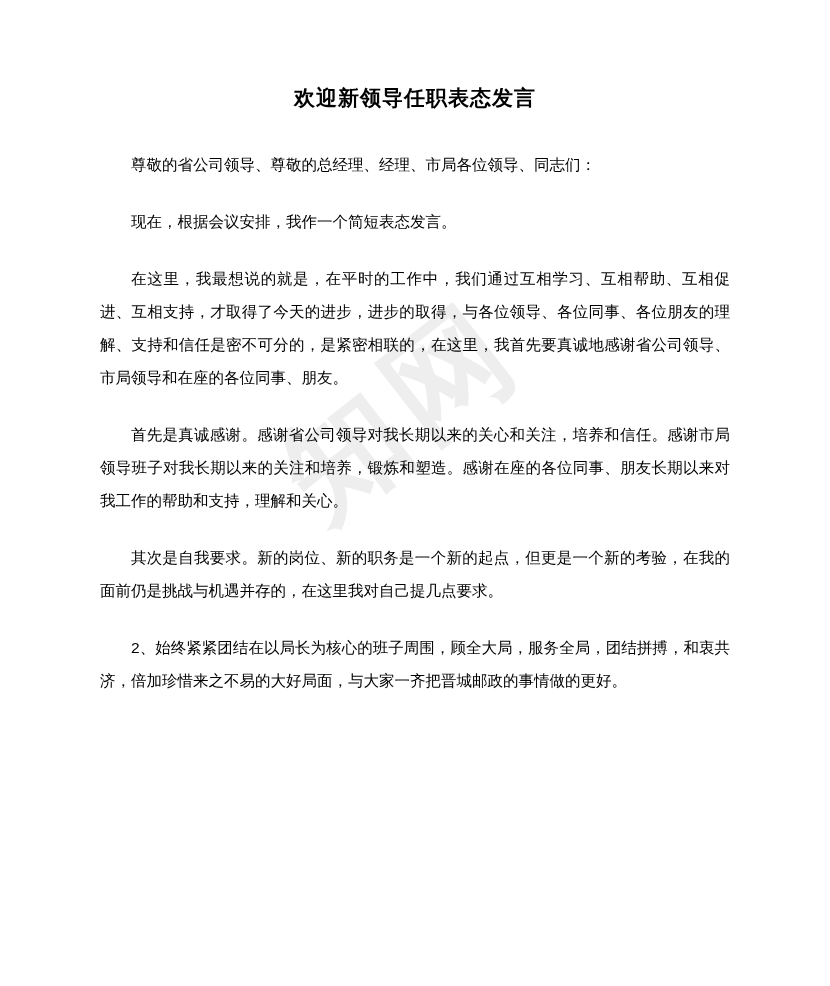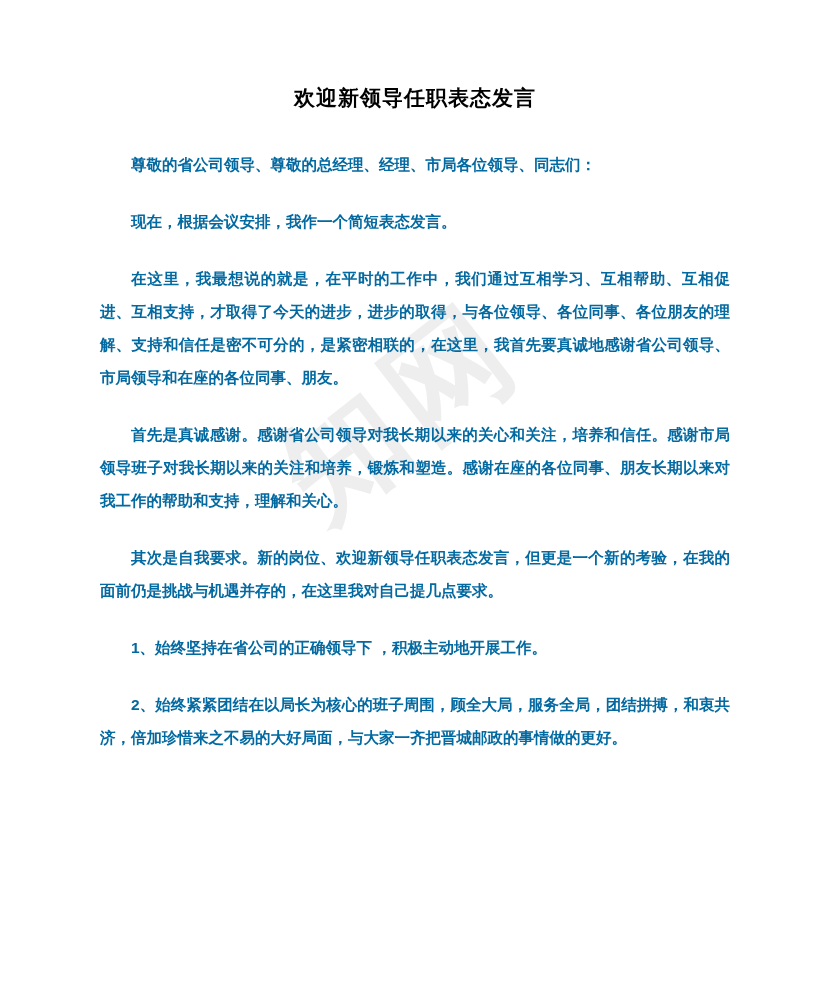--- a/index.html
+++ b/index.html
@@ -29,23 +29,22 @@
     letter-spacing: 1px;
     margin: 0 0 36px 0;
     color: #000000;
   }
   .doc-body p {
     font-size: 15.5px;
     line-height: 33px;
     text-indent: 2em;
     text-align: justify;
     margin: 0 0 24px 0;
-    color: #0369a1;
+    color: #000000;
     word-break: break-all;
-    font-weight: bold;
   }
   .watermark {
     position: absolute;
     top: 300px;
     left: 260px;
     width: 360px;
     z-index: 1;
     font-size: 120px;
     font-weight: bold;
     color: rgba(120, 120, 120, 0.13);
@@ -61,18 +60,17 @@
 
 <div class="page">
   <div class="watermark">知网</div>
   <div class="content">
     <h1 class="doc-title">欢迎新领导任职表态发言</h1>
     <div class="doc-body">
         <p>尊敬的省公司领导、尊敬的总经理、经理、市局各位领导、同志们：</p>
         <p>现在，根据会议安排，我作一个简短表态发言。</p>
         <p>在这里，我最想说的就是，在平时的工作中，我们通过互相学习、互相帮助、互相促进、互相支持，才取得了今天的进步，进步的取得，与各位领导、各位同事、各位朋友的理解、支持和信任是密不可分的，是紧密相联的，在这里，我首先要真诚地感谢省公司领导、市局领导和在座的各位同事、朋友。</p>
         <p>首先是真诚感谢。感谢省公司领导对我长期以来的关心和关注，培养和信任。感谢市局领导班子对我长期以来的关注和培养，锻炼和塑造。感谢在座的各位同事、朋友长期以来对我工作的帮助和支持，理解和关心。</p>
-        <p>其次是自我要求。新的岗位、欢迎新领导任职表态发言，但更是一个新的考验，在我的面前仍是挑战与机遇并存的，在这里我对自己提几点要求。</p>
-        <p>1、始终坚持在省公司的正确领导下 ，积极主动地开展工作。</p>
+        <p>其次是自我要求。新的岗位、新的职务是一个新的起点，但更是一个新的考验，在我的面前仍是挑战与机遇并存的，在这里我对自己提几点要求。</p>
         <p>2、始终紧紧团结在以局长为核心的班子周围，顾全大局，服务全局，团结拼搏，和衷共济，倍加珍惜来之不易的大好局面，与大家一齐把晋城邮政的事情做的更好。</p>
       </div>
   </div>
 </div>
 
 </body></html>

